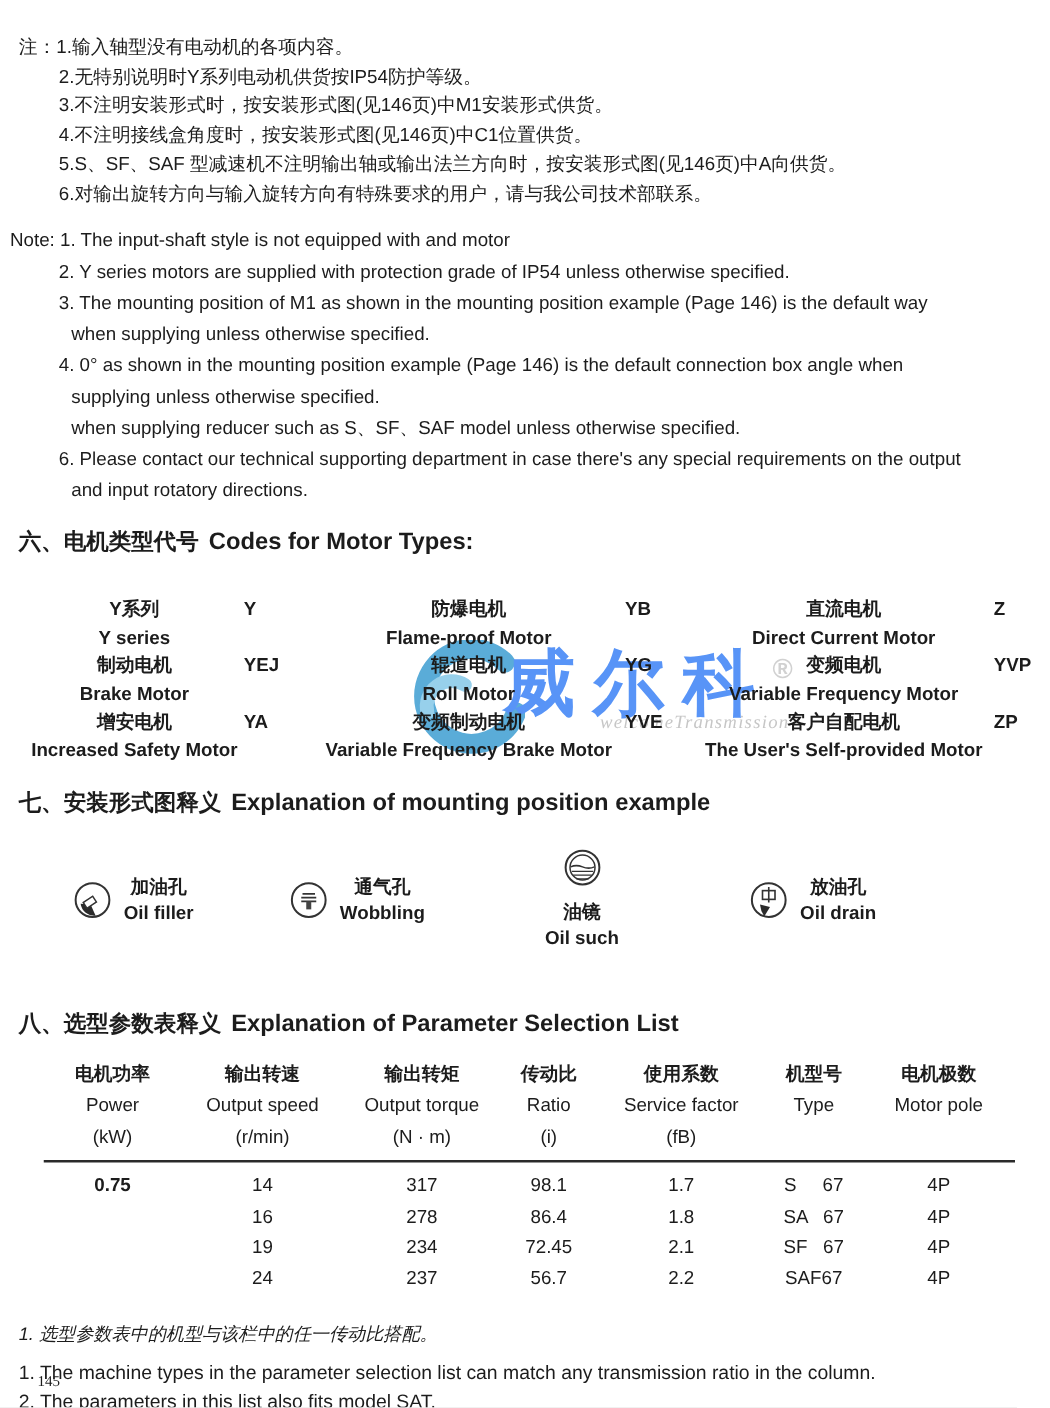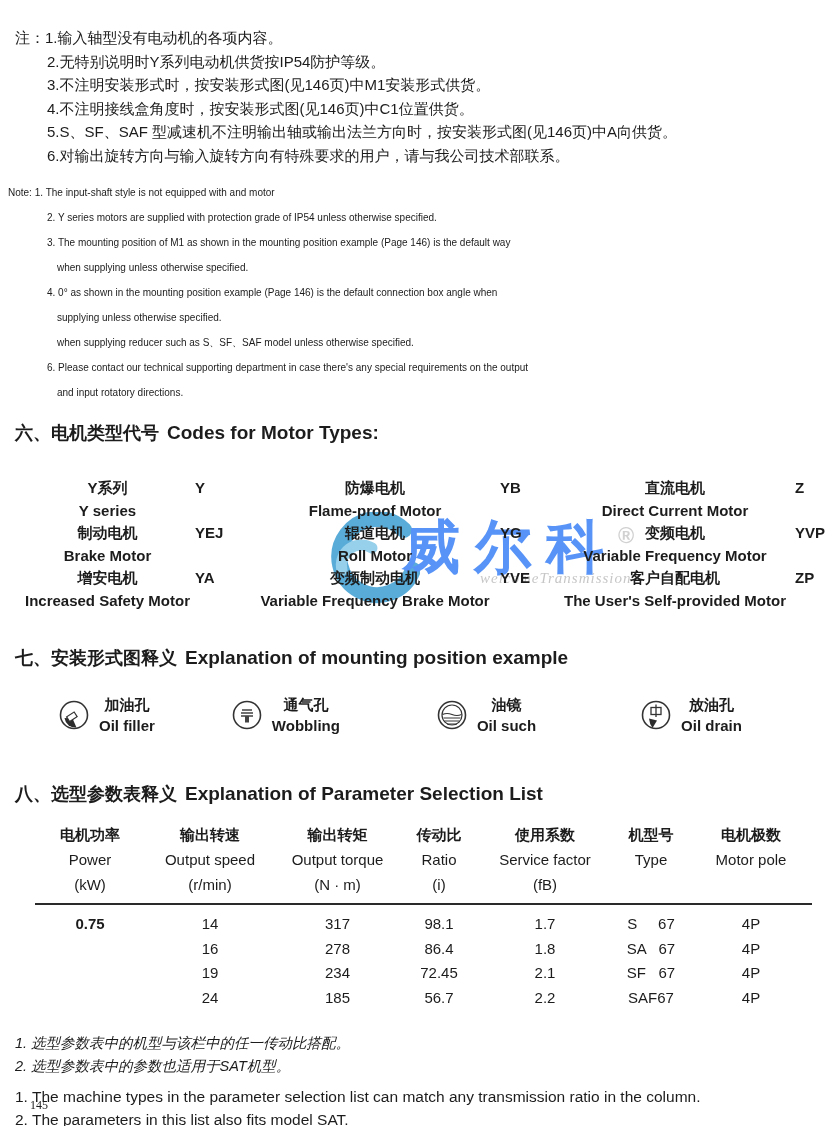--- a/index.html
+++ b/index.html
@@ -14,46 +14,46 @@
   
   .watermark { position:absolute; left:316px; top:512px; z-index:0; display:flex; align-items:flex-start; opacity:0.85; }
   .wm-textwrap { margin-left:-18px; margin-top:2px; }
   .wm-cjk { font-size:58px; font-weight:bold; color:#3b82f6; letter-spacing:14px; line-height:66px; }
   .wm-reg { font-size:22px; color:#c9c9c9; vertical-align:24px; font-weight:bold; letter-spacing:0; }
   .wm-sub { font-family:"Liberation Serif", serif; font-style:italic; font-size:15px; color:#bdbdbd; margin:-10px 0 0 78px; letter-spacing:1px; }
 
   
   .notes-cn { margin:26px 0 0 15px; font-size:15px; line-height:23.5px; }
   .notes-cn .cont { margin-left:32px; }
-  .notes-en { margin:13px 0 0 8px; font-size:10px; line-height:25px; }
+  .notes-en { margin:13px 0 0 8px; font-size:15px; line-height:25px; }
   .notes-en .num { margin-left:39px; }
   .notes-en .wrap2 { margin-left:49px; }
 
   
   .sec-head { margin-left:15px; font-weight:bold; }
   .sec-cn { font-size:18px; }
   .sec-en { font-size:19px; margin-left:8px; }
   .sec-head-6 { margin-top:16px; }
-  .sec-head-7 { margin-top:34px; }
+  .sec-head-7 { margin-top:18px; }
   .sec-head-8 { margin-top:46px; }
 
   
   .mt-grid {
     display:grid; grid-template-columns:175px 55px 250px 55px 240px 45px;
     margin:32px 0 0 20px; font-weight:600; font-size:15px; line-height:22.5px;
   }
   .mt-name { text-align:center; }
   .mt-code { text-align:left; }
 
   
   .mi-row { display:flex; margin-top:24px; font-weight:600; font-size:15px; line-height:21px; }
   .mi-item { display:flex; align-items:center; gap:9px; }
   .mi-item.i1 { margin-left:58px; }
   .mi-item.i2 { margin-left:76px; }
-  .mi-item.i3 { margin-left:96px; }
+  .mi-item.i3 { margin-left:96px;flex-direction:column; }
   .mi-item.i4 { margin-left:104px; }
   .mi-label { text-align:center; }
   .mi-icon svg { display:block; }
 
   
   .pt-grid {
     display:grid; grid-template-columns:110px 130px 125px 78px 134px 78px 122px;
     margin-left:35px; text-align:center;
   }
   .pt-head { margin-top:16px; font-size:15px; line-height:25px; }
@@ -294,30 +294,29 @@
       <div></div>
       <div>19</div>
       <div>234</div>
       <div>72.45</div>
       <div>2.1</div>
       <div class="pt-type">SF   67</div>
       <div>4P</div>
 
       <div></div>
       <div>24</div>
-      <div>185</div>
+      <div>237</div>
       <div>56.7</div>
       <div>2.2</div>
       <div class="pt-type">SAF67</div>
       <div>4P</div>
     </div>
 
     <div class="foot-cn">
       <div>1. 选型参数表中的机型与该栏中的任一传动比搭配。</div>
-      <div>2. 选型参数表中的参数也适用于SAT机型。</div>
     </div>
     <div class="foot-en">
       <div>1. The machine types in the parameter selection list can match any transmission ratio in the column.</div>
       <div>2. The parameters in this list also fits model SAT.</div>
     </div>
 
   </div>
 
   <div class="page-num">145</div>
 </div>

